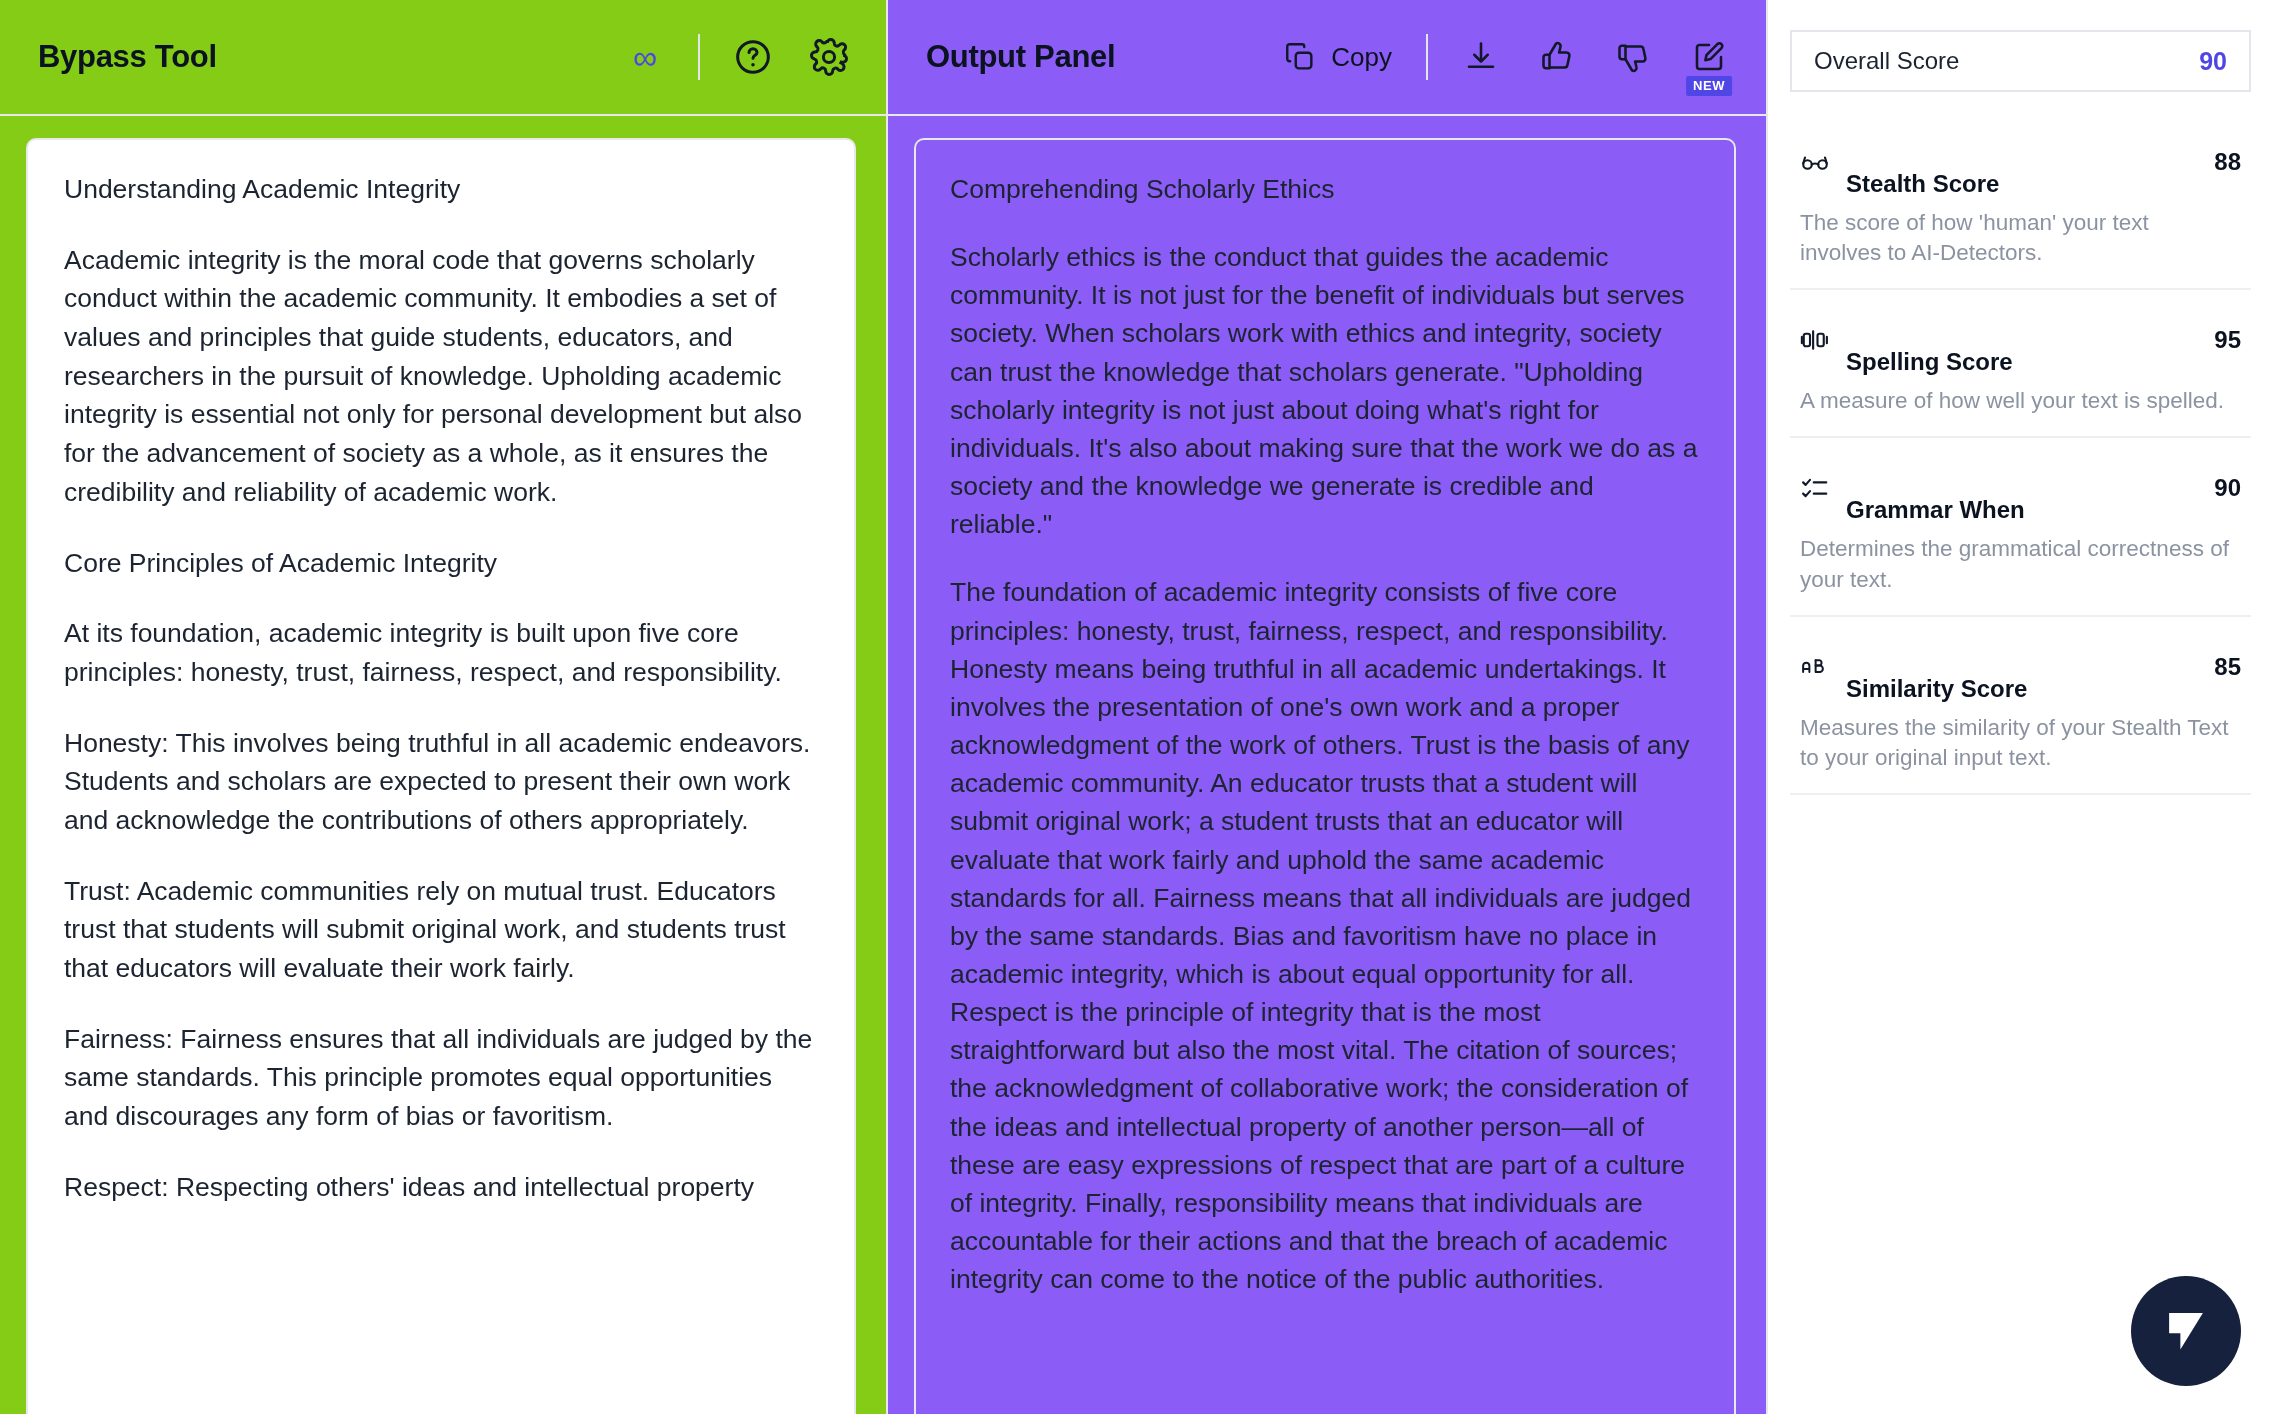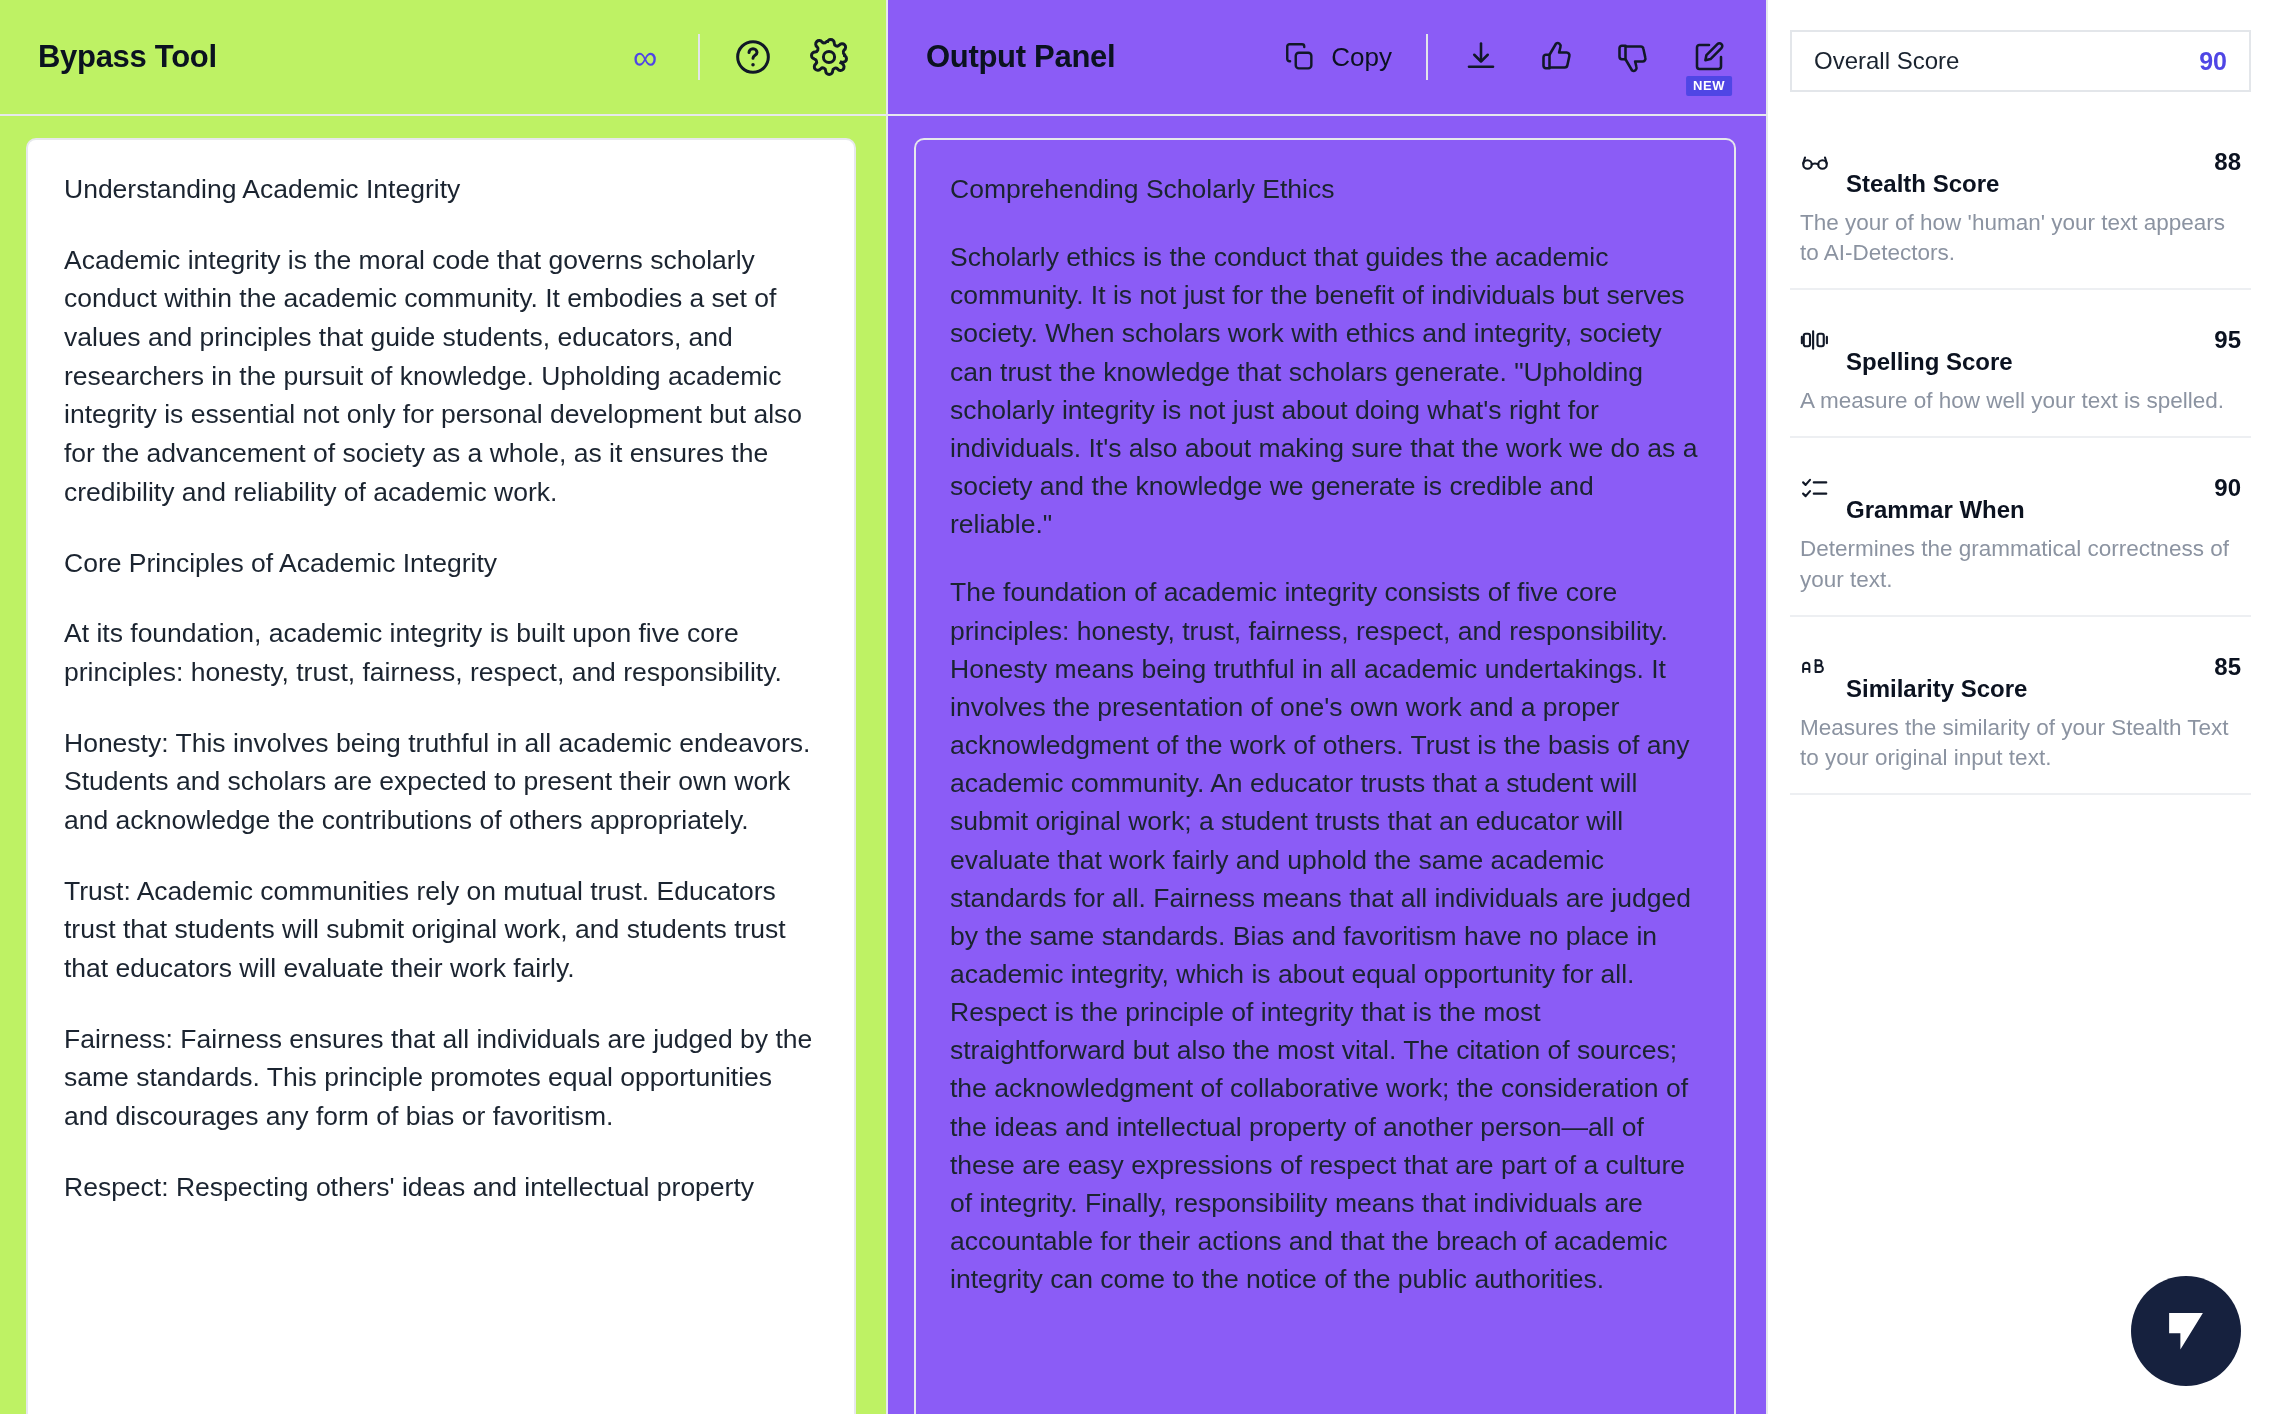--- a/index.html
+++ b/index.html
@@ -22,21 +22,21 @@
     align-items: stretch;
   }
 
   
   .col-left {
     width: 888px;
     flex: 0 0 888px;
     border-right: 2px solid #e6e8ec;
     display: flex;
     flex-direction: column;
-    background: #bef264;
+    background: #84cc16;
   }
   .panel-head {
     height: 116px;
     flex: 0 0 116px;
     display: flex;
     align-items: center;
     padding: 0 34px 0 38px;
     border-bottom: 2px solid #e6e8ec;
   }
   .panel-title {
@@ -310,21 +310,21 @@
           <svg width="30" height="30" viewBox="0 0 24 24" fill="none" stroke="#111827" stroke-width="1.7">
             <circle cx="6" cy="14" r="3.4"></circle>
               <circle cx="18" cy="14" r="3.4"></circle>
             <path d="M9.4 14c.6-1.1 4.6-1.1 5.2 0" stroke-linecap="round"></path>
             <path d="M2.6 13 4 8.4M21.4 13 20 8.4" stroke-linecap="round"></path>
           </svg>
         </span>
         <span class="score-name">Stealth Score</span>
         <span class="score-val">88</span>
       </div>
-      <p class="score-desc">The your of how 'human' your text appears to AI-Detectors.</p>
+      <p class="score-desc">The score of how 'human' your text involves to AI-Detectors.</p>
     </div>
 
     <div class="score-item">
       <div class="score-row">
         <span>
           <svg width="30" height="30" viewBox="0 0 24 24" fill="none" stroke="#111827" stroke-width="1.7" stroke-linecap="round">
             <rect x="3" y="7" width="5" height="10" rx="1.6"></rect>
             <rect x="14" y="7" width="5" height="10" rx="1.6"></rect>
             <path d="M10.5 5v14M21.5 9.5v5M1.5 9.5v5"></path>
           </svg>

